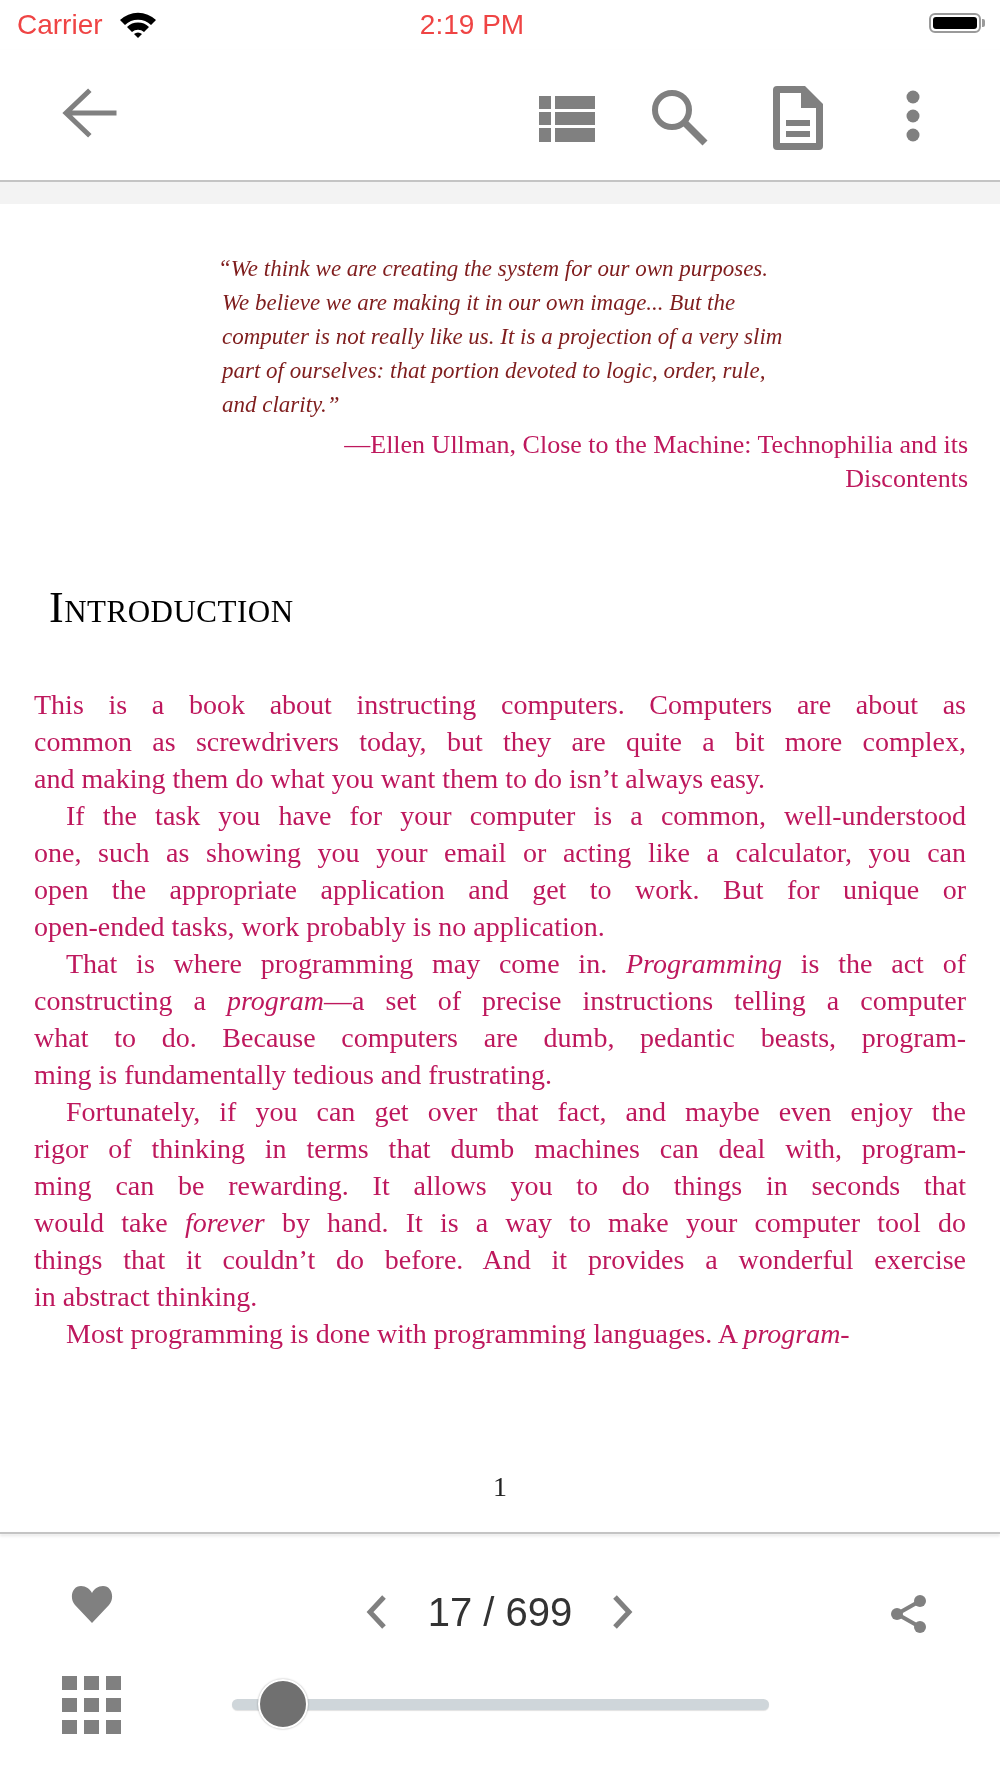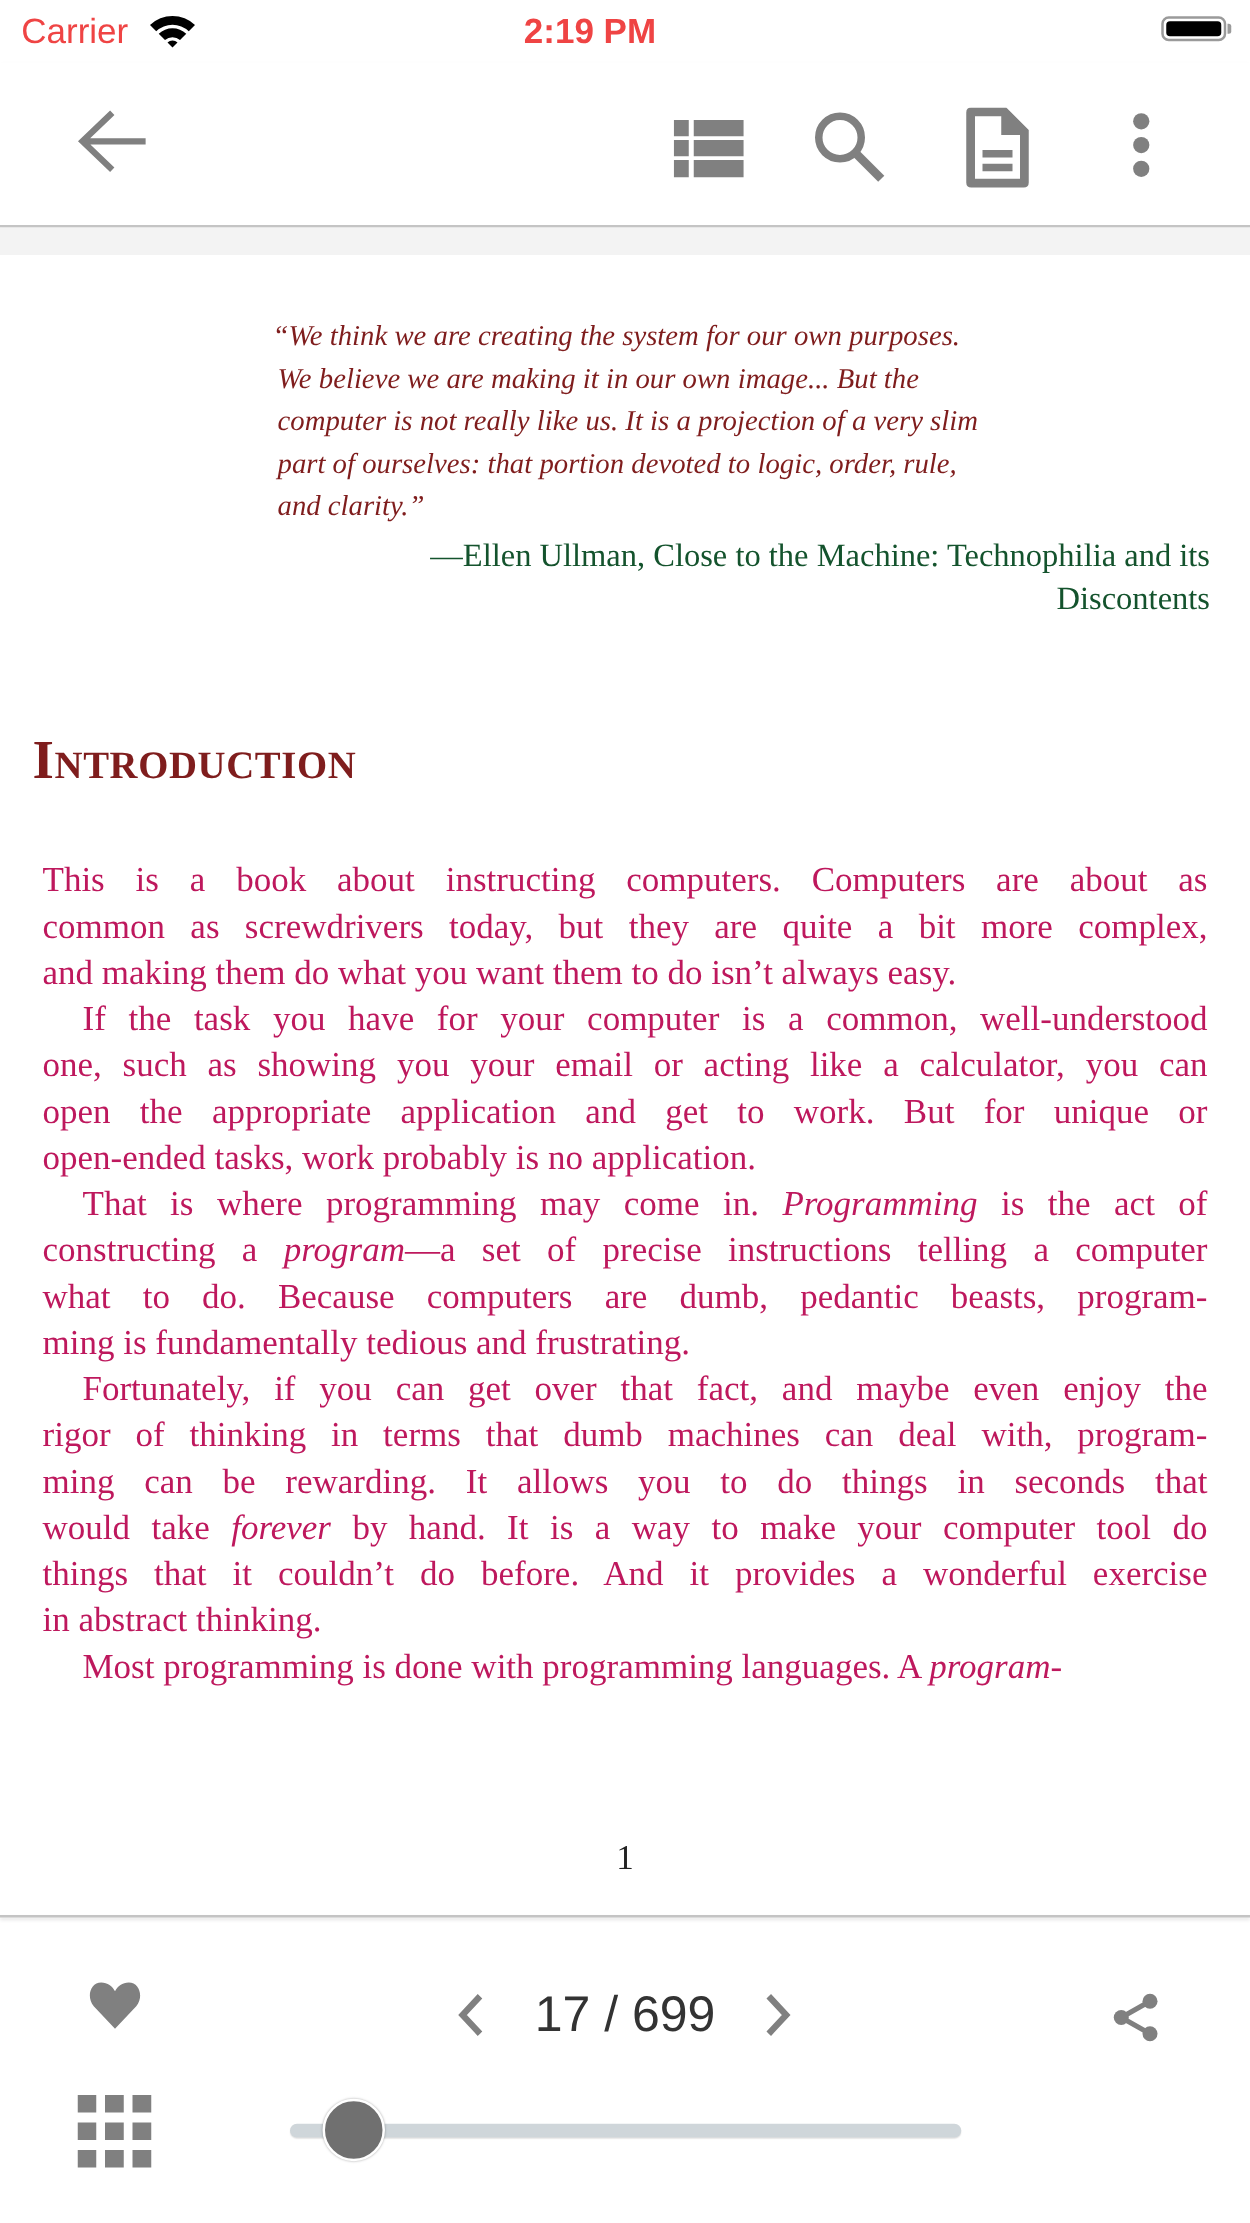--- a/index.html
+++ b/index.html
@@ -1,32 +1,32 @@
 <!DOCTYPE html>
 <html><head>
 <meta charset="utf-8">
 <style>
   html, body { margin:0; padding:0; }
   body { width:1000px; height:1778px; position:relative; background:#ffffff; overflow:hidden; font-family:"Liberation Serif", serif; }
   
   .status { position:absolute; left:0; top:0; width:1000px; height:50px; font-family:"Liberation Sans", sans-serif; color:#ef4444; }
   .carrier { position:absolute; left:17px; top:8px; font-size:28px; line-height:34px; }
   .wifi { position:absolute; left:118px; top:10px; width:40px; height:30px; }
-  .clock { position:absolute; left:0; width:944px; top:8px; text-align:center; font-size:28px; line-height:34px; font-weight:bold; }
+  .clock { position:absolute; left:0; width:944px; top:8px; text-align:center; font-size:28px; line-height:34px; font-weight:normal; }
   .battery { position:absolute; left:929px; top:13px; width:52px; height:20px; border:2px solid #9a9a9a; border-radius:6px; box-sizing:border-box; padding:2px; }
   .battery .fill { width:100%; height:100%; background:#000; border-radius:3px; }
   .battery-tip { position:absolute; left:982px; top:19px; width:3px; height:8px; background:#9a9a9a; border-radius:0 2px 2px 0; }
   
   .toolbar { position:absolute; left:0; top:50px; width:1000px; height:130px; background:#fff; border-bottom:2px solid #c4c4c4; box-shadow:0 2px 3px rgba(0,0,0,0.12); }
   .gray-band { position:absolute; left:0; top:182px; width:1000px; height:22px; background:#f3f3f3; }
   .tbtn { position:absolute; display:block; cursor:pointer; }
   
   .quote-line { position:absolute; left:218px; width:750px; font-style:italic; font-size:23px; line-height:34px; color:#7f1d1d; white-space:nowrap; }
-  .attr-line { position:absolute; width:750px; left:218px; font-size:26px; line-height:34px; color:#14532d; white-space:nowrap; text-align:right; }
-  .heading { position:absolute; left:26px; top:582px; font-size:44px; line-height:52px; font-weight:bold; font-variant:small-caps; color:#7f1d1d; letter-spacing:0.5px; }
+  .attr-line { position:absolute; width:750px; left:218px; font-size:26px; line-height:34px; color:#be185d; white-space:nowrap; text-align:right; }
+  .heading { position:absolute; left:49px; top:582px; font-size:44px; line-height:52px; font-weight:normal; font-variant:small-caps; color:#000000; letter-spacing:0.5px; }
   .body-line { position:absolute; left:34px; width:932px; font-size:28px; line-height:37px; color:#be185d; white-space:nowrap; text-align:justify; text-align-last:justify; }
   .body-line.last { text-align-last:left; }
   .body-line.indent { left:66px; width:900px; }
   .body-line em { font-style:italic; }
   .page-num { position:absolute; left:0; width:1000px; top:1470px; text-align:center; font-size:28px; line-height:34px; color:#222; }
   
   .bottom-divider { position:absolute; left:0; top:1532px; width:1000px; height:2px; background:#c4c4c4; box-shadow:0 2px 3px rgba(0,0,0,0.12); }
   .page-label { position:absolute; left:400px; width:200px; top:1590px; text-align:center; font-family:"Liberation Sans", sans-serif; font-size:40px; line-height:44px; color:#333; }
   .slider-track { position:absolute; left:232px; top:1699px; width:537px; height:11px; background:#cfd6da; border-radius:6px; box-shadow:0 1px 1px rgba(0,0,0,0.12); }
   .slider-thumb { position:absolute; top:1679px; width:50px; height:50px; border-radius:50%; background:#707070; border:2px solid #fff; box-shadow:0 0 2px rgba(0,0,0,0.35); box-sizing:border-box; }

